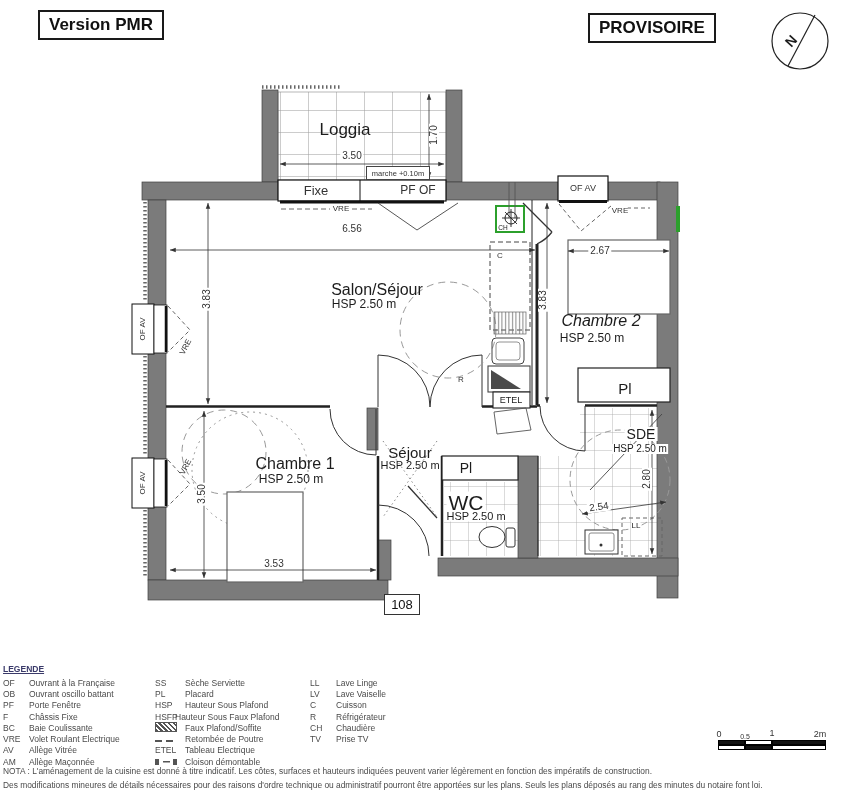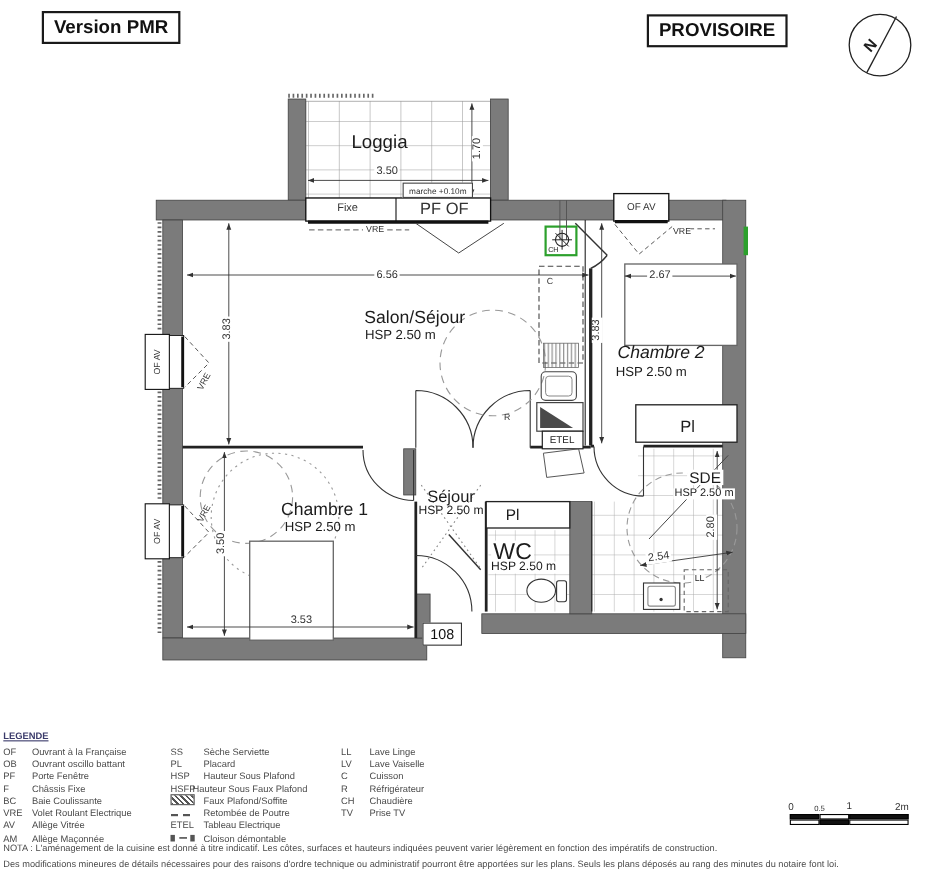--- a/index.html
+++ b/index.html
@@ -7,21 +7,21 @@
          font-family:"Liberation Sans",sans-serif;}
   svg{position:absolute;left:0;top:0;}
   .lbl{position:absolute;transform:translate(-50%,-50%);white-space:nowrap;color:#1c1c1c;
        font-family:"Liberation Sans",sans-serif;line-height:1;}
   .dim{font-size:10px;color:#333;background:#fff;padding:0 2px;}
   .tag{font-size:8px;color:#333;}
   .rot90{transform:translate(-50%,-50%) rotate(-90deg);}
   .hbox{position:absolute;border:2px solid #1a1a1a;background:#fff;padding:3px 9px;
         font-size:17px;font-weight:bold;color:#111;}
   .numbox{position:absolute;border:1.5px solid #333;background:#fff;display:flex;
-          align-items:center;justify-content:center;font-size:13px;color:#111;}
+          align-items:center;justify-content:center;font-size:13px;color:#111;margin-top:28px;}
   .marchebox{position:absolute;border:1px solid #444;background:#fff;font-size:7.5px;
           color:#333;display:flex;align-items:center;justify-content:center;}
   
   .legend{position:absolute;left:3px;top:664px;color:#4a4a4a;}
   .lg-title{font-size:8.5px;font-weight:bold;text-decoration:underline;color:#3a3a6a;}
   .lg-col{position:absolute;top:13px;}
   .lg-row{display:flex;height:11.3px;align-items:center;font-size:8.5px;}
   .lg-abbr{width:26px;flex:none;}
   .lg-lab{flex:none;}
   .sw-hatch{display:inline-block;width:20px;height:8px;border:0.5px solid #555;
@@ -196,32 +196,32 @@
   <span class="lbl" style="left:410px;top:465px;font-size:11px;">HSP 2.50 m</span>
   <span class="lbl" style="left:466px;top:502px;font-size:21px;background:#fff;padding:0 2px;">WC</span>
   <span class="lbl" style="left:476px;top:516px;font-size:11px;background:#fff;padding:0 2px;">HSP 2.50 m</span>
   <span class="lbl" style="left:641px;top:434px;font-size:14px;background:#fff;padding:0 2px;">SDE</span>
   <span class="lbl" style="left:640px;top:449px;font-size:10px;background:#fff;padding:0 1px;">HSP 2.50 m</span>
   <span class="lbl" style="left:466px;top:468px;font-size:14px;">Pl</span>
   <span class="lbl" style="left:625px;top:388px;font-size:15px;">Pl</span>
 
   <span class="lbl dim" style="left:352px;top:156px;">3.50</span>
   <span class="lbl dim rot90" style="left:434px;top:135px;">1.70</span>
-  <span class="lbl dim" style="left:352px;top:251px;">6.56</span>
+  <span class="lbl dim" style="left:352px;top:229px;">6.56</span>
   <span class="lbl dim rot90" style="left:207px;top:299px;">3.83</span>
   <span class="lbl dim rot90" style="left:543px;top:300px;">3.83</span>
   <span class="lbl dim" style="left:600px;top:251px;">2.67</span>
   <span class="lbl dim rot90" style="left:202px;top:494px;">3.50</span>
   <span class="lbl dim" style="left:274px;top:564px;">3.53</span>
   <span class="lbl dim rot90" style="left:647px;top:479px;">2.80</span>
   <span class="lbl dim" style="left:599px;top:507px;transform:translate(-50%,-50%) rotate(-8deg);">2.54</span>
   <div class="marchebox" style="left:366px;top:166px;width:62px;height:12px;text-align:right;">marche +0.10m</div>
 
-  <span class="lbl tag" style="left:316px;top:190px;font-size:10px;">Fixe</span>
-  <span class="lbl tag" style="left:404px;top:190px;font-size:15px;">PF OF</span>
+  <span class="lbl tag" style="left:316px;top:190px;font-size:13px;">Fixe</span>
+  <span class="lbl tag" style="left:418px;top:190px;font-size:12px;">PF OF</span>
   <span class="lbl tag" style="left:583px;top:188px;font-size:9px;">OF AV</span>
   <span class="lbl tag rot90" style="left:143px;top:329px;">OF AV</span>
   <span class="lbl tag rot90" style="left:143px;top:483px;">OF AV</span>
   <span class="lbl tag" style="left:341px;top:209px;background:#fff;">VRE</span>
   <span class="lbl tag" style="left:620px;top:211px;background:#fff;">VRE</span>
   <span class="lbl tag" style="left:186px;top:347px;transform:translate(-50%,-50%) rotate(-62deg);">VRE</span>
   <span class="lbl tag" style="left:186px;top:467px;transform:translate(-50%,-50%) rotate(-62deg);">VRE</span>
   <span class="lbl tag" style="left:500px;top:256px;">C</span>
   <span class="lbl tag" style="left:461px;top:380px;">R</span>
   <span class="lbl" style="left:511px;top:400px;font-size:9px;">ETEL</span>

